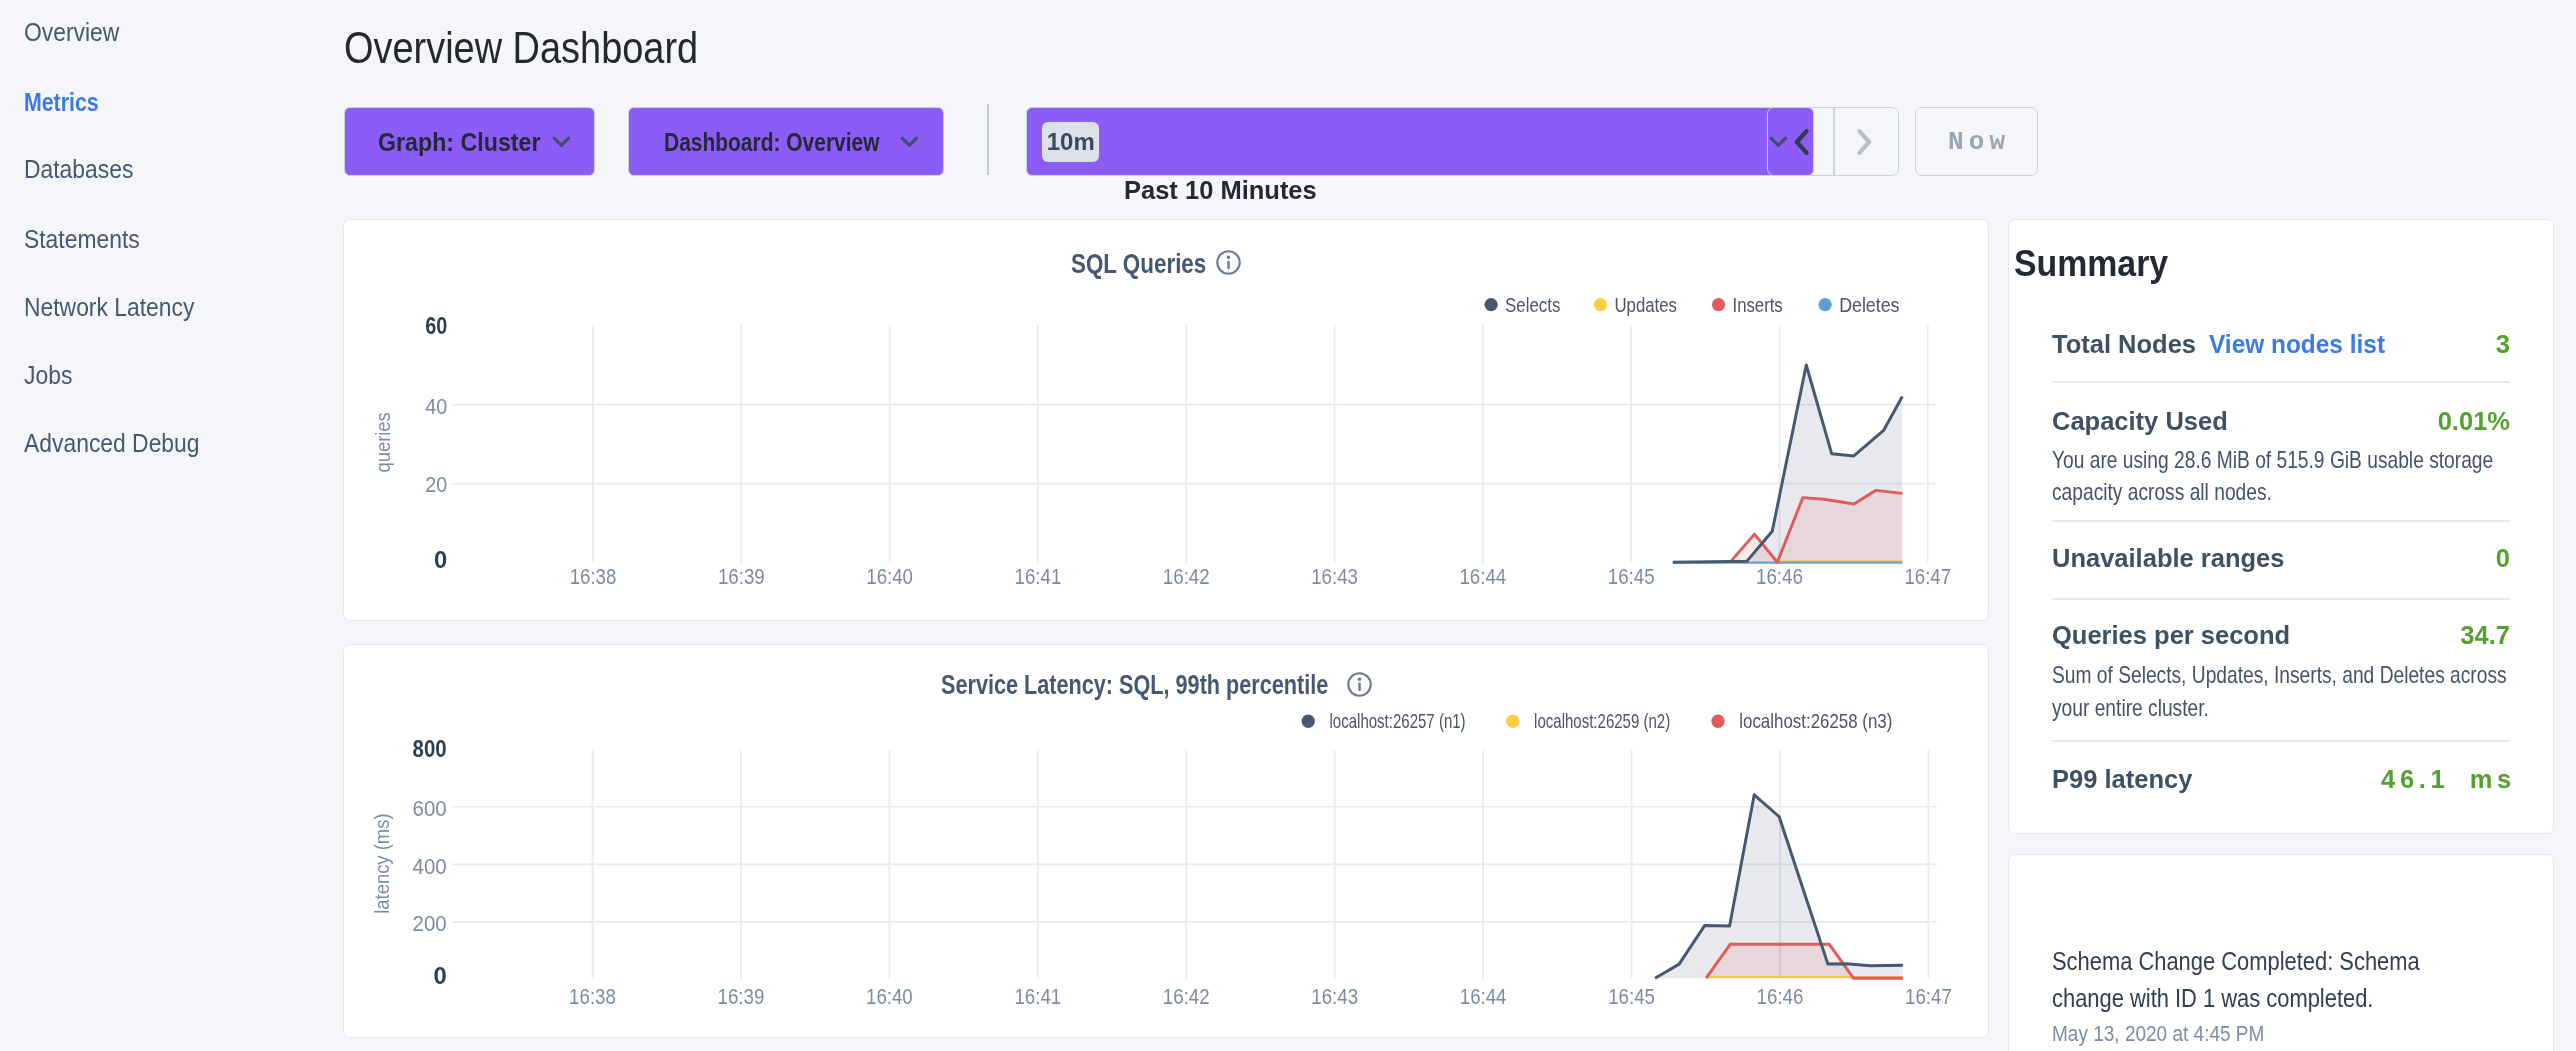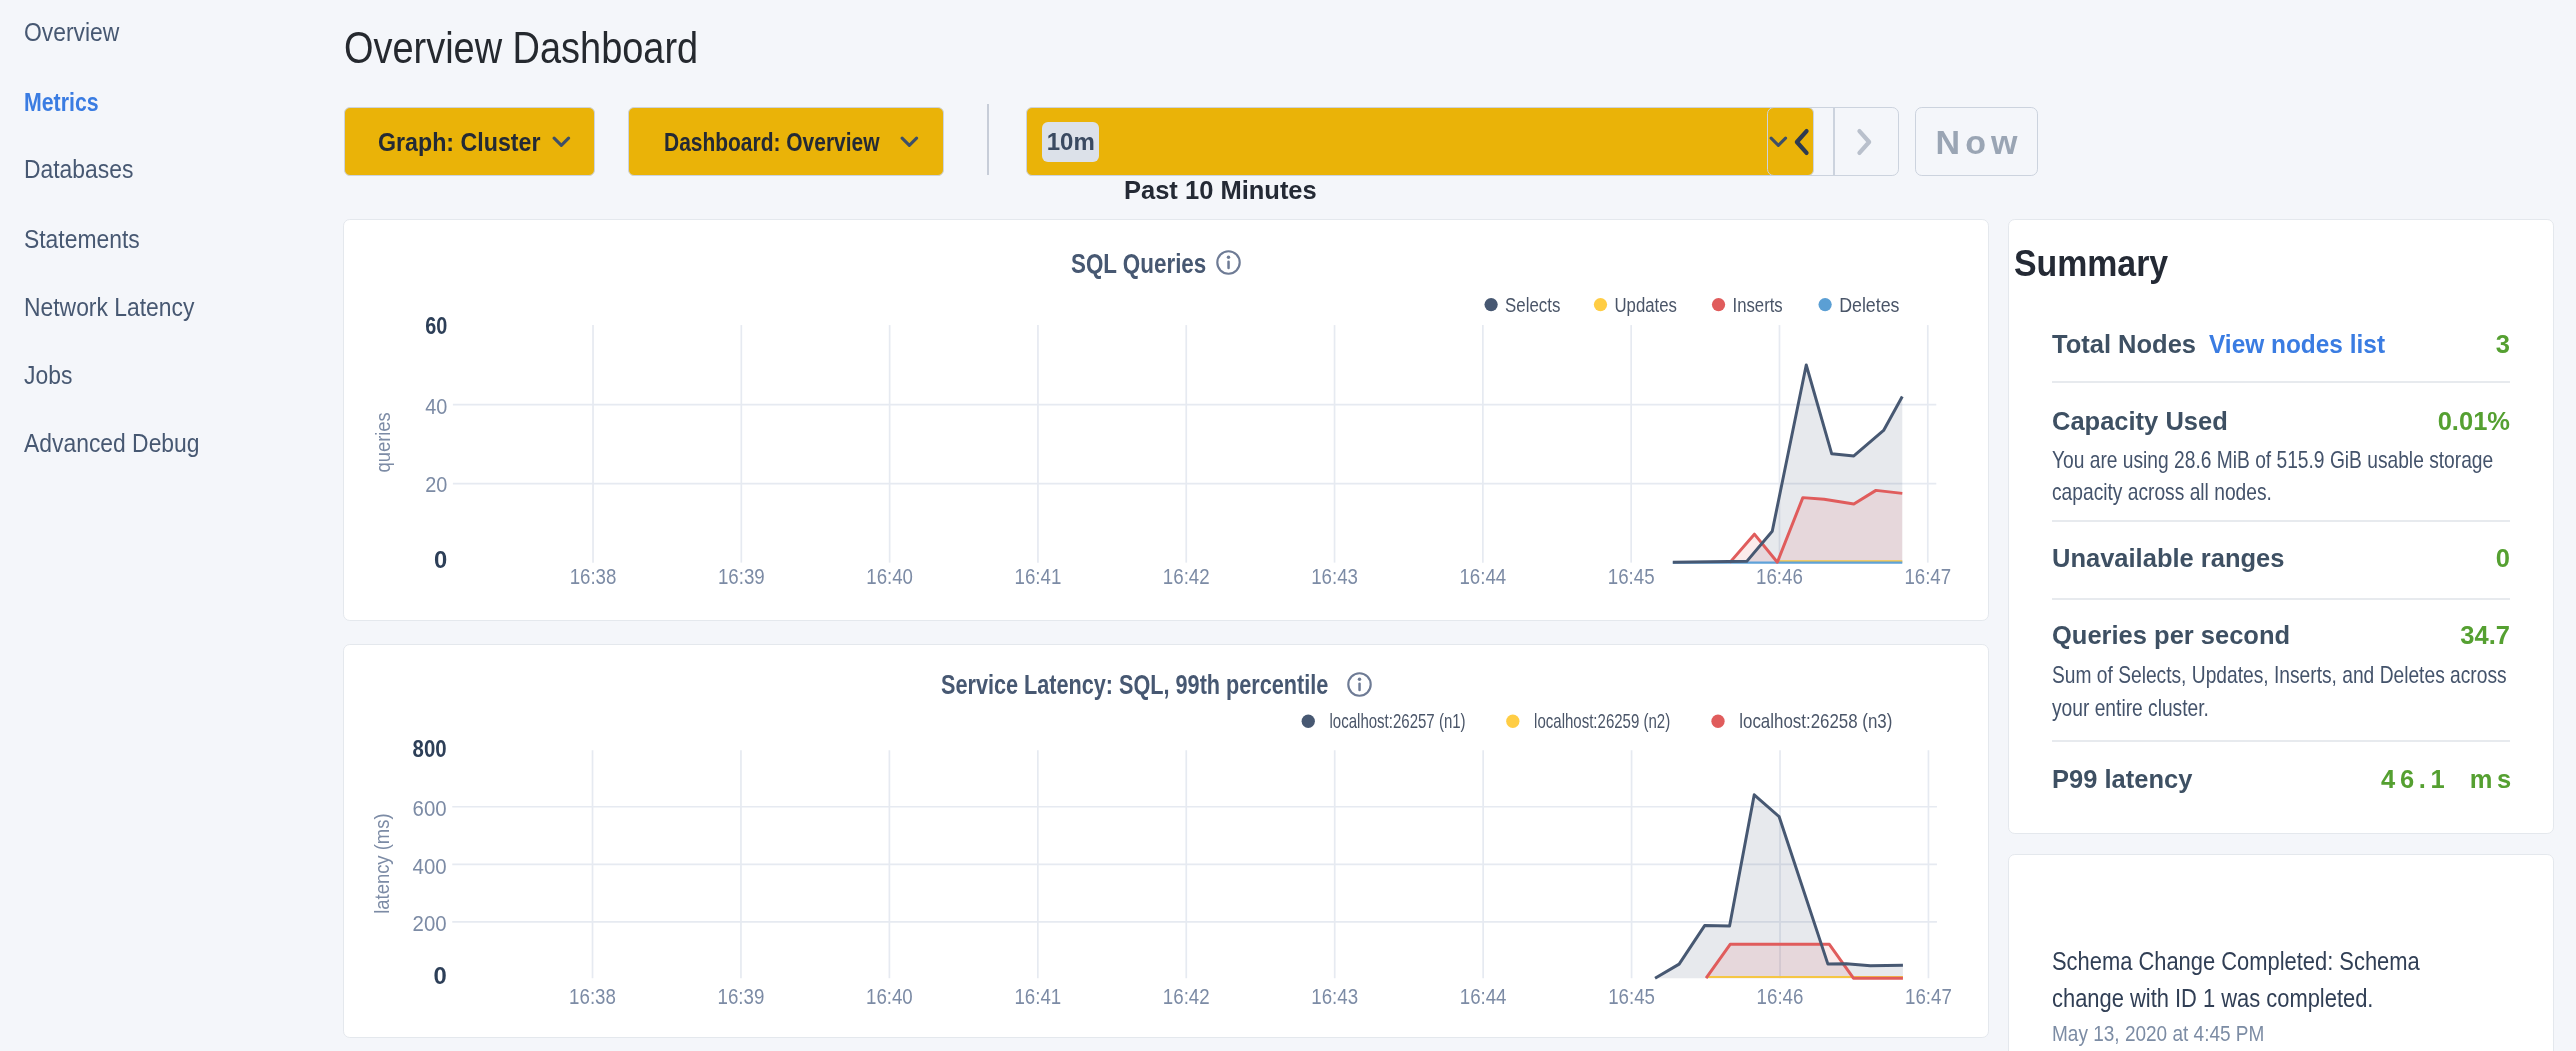--- a/index.html
+++ b/index.html
@@ -3,21 +3,21 @@
 <meta charset="utf-8">
 <style>
   html,body{margin:0;padding:0;}
   body{width:2576px;height:1051px;background:#f4f6fa;font-family:"Liberation Sans",sans-serif;position:relative;overflow:hidden;}
   
   .nav{position:absolute;left:24px;font-size:26px;color:#475872;white-space:nowrap;transform:translateY(-50%) scaleX(0.88);transform-origin:left center;}
   .nav.active{color:#3a7ce2;font-weight:bold;transform:translateY(-50%) scaleX(0.82);}
   
   .pagetitle{position:absolute;left:344px;top:25.5px;font-size:44px;line-height:44px;color:#25292f;transform:scaleX(0.862);transform-origin:left top;white-space:nowrap;}
   
-  .ctl{position:absolute;top:107px;height:69px;background:#eab308;border:1.7px solid #ccd3de;border-radius:6px;box-sizing:border-box;}
+  .ctl{position:absolute;top:107px;height:69px;background:#8b5cf6;border:1.7px solid #ccd3de;border-radius:6px;box-sizing:border-box;}
   .ctltext{font-weight:bold;font-size:25.5px;color:#242a35;white-space:nowrap;display:inline-block;}
   .chev{position:absolute;}
   .vdivider{position:absolute;top:104px;height:71px;width:1.7px;background:#c7cdd8;}
   .btn{position:absolute;top:107px;height:69px;border:1.7px solid #ccd3de;border-radius:6.8px;box-sizing:border-box;background:transparent;}
   
   .card{position:absolute;background:#fff;border:1.7px solid #e4e8ed;border-radius:6.8px;box-sizing:border-box;}
   
   .ctitle{font-weight:bold;font-size:28px;color:#475872;white-space:nowrap;transform-origin:center;}
   
   .srow-h{position:absolute;left:43px;font-size:25.5px;font-weight:bold;color:#3e5063;white-space:nowrap;transform:translateY(-50%);}
@@ -62,21 +62,21 @@
 <div class="btn" style="left:1767px;width:132px;">
   <div style="position:absolute;left:50%;top:0;bottom:0;width:1.7px;background:#ccd3de;"></div>
   <svg class="chev" style="left:25px;top:50%;transform:translateY(-50%);" width="17" height="27" viewBox="0 0 20 32">
       <path d="M16 3 L4.5 16 L16 29" stroke="#2e3b50" stroke-width="5" fill="none" stroke-linecap="round" stroke-linejoin="round"></path>
     </svg>
   <svg class="chev" style="right:25px;top:50%;transform:translateY(-50%);" width="17" height="27" viewBox="0 0 20 32">
       <path d="M4 3 L15.5 16 L4 29" stroke="#b9c0cc" stroke-width="5" fill="none" stroke-linecap="round" stroke-linejoin="round"></path>
     </svg>
 </div>
 <div class="btn" style="left:1915px;width:123px;">
-  <span style="position:absolute;left:50%;top:50%;transform:translate(-50%,-50%);font-weight:bold;font-size:34px;color:#9aa5b4;letter-spacing:5.1px;margin-left:2.6px;">Now</span>
+  <span style="position:absolute;left:50%;top:50%;transform:translate(-50%,-50%);font-weight:bold;font-size:26px;color:#9aa5b4;letter-spacing:5.1px;margin-left:2.6px;font-family:Liberation Mono, monospace;">Now</span>
 </div>
 
 <div class="card" id="card1" style="left:343px;top:219px;width:1646px;height:402px;">
   <span class="ctitle" style="position:absolute;left:727px;top:44px;transform:translateY(-50%) scaleX(0.80);transform-origin:left center;">SQL Queries</span>
   <svg style="position:absolute;left:872px;top:30px;" width="25" height="25" viewBox="0 0 29 29">
       <circle cx="14.5" cy="14.5" r="13" fill="none" stroke="#6e7b95" stroke-width="2.5"></circle>
       <circle cx="14.5" cy="8.4" r="2.0" fill="#6e7b95"></circle>
       <rect x="13.1" y="12.2" width="2.9" height="10.2" rx="1.45" fill="#6e7b95"></rect>
     </svg>
   <svg style="position:absolute;left:-1.7px;top:-1.7px;" width="1646" height="402" viewBox="0 0 1935 473" font-family="Liberation Sans, sans-serif">

